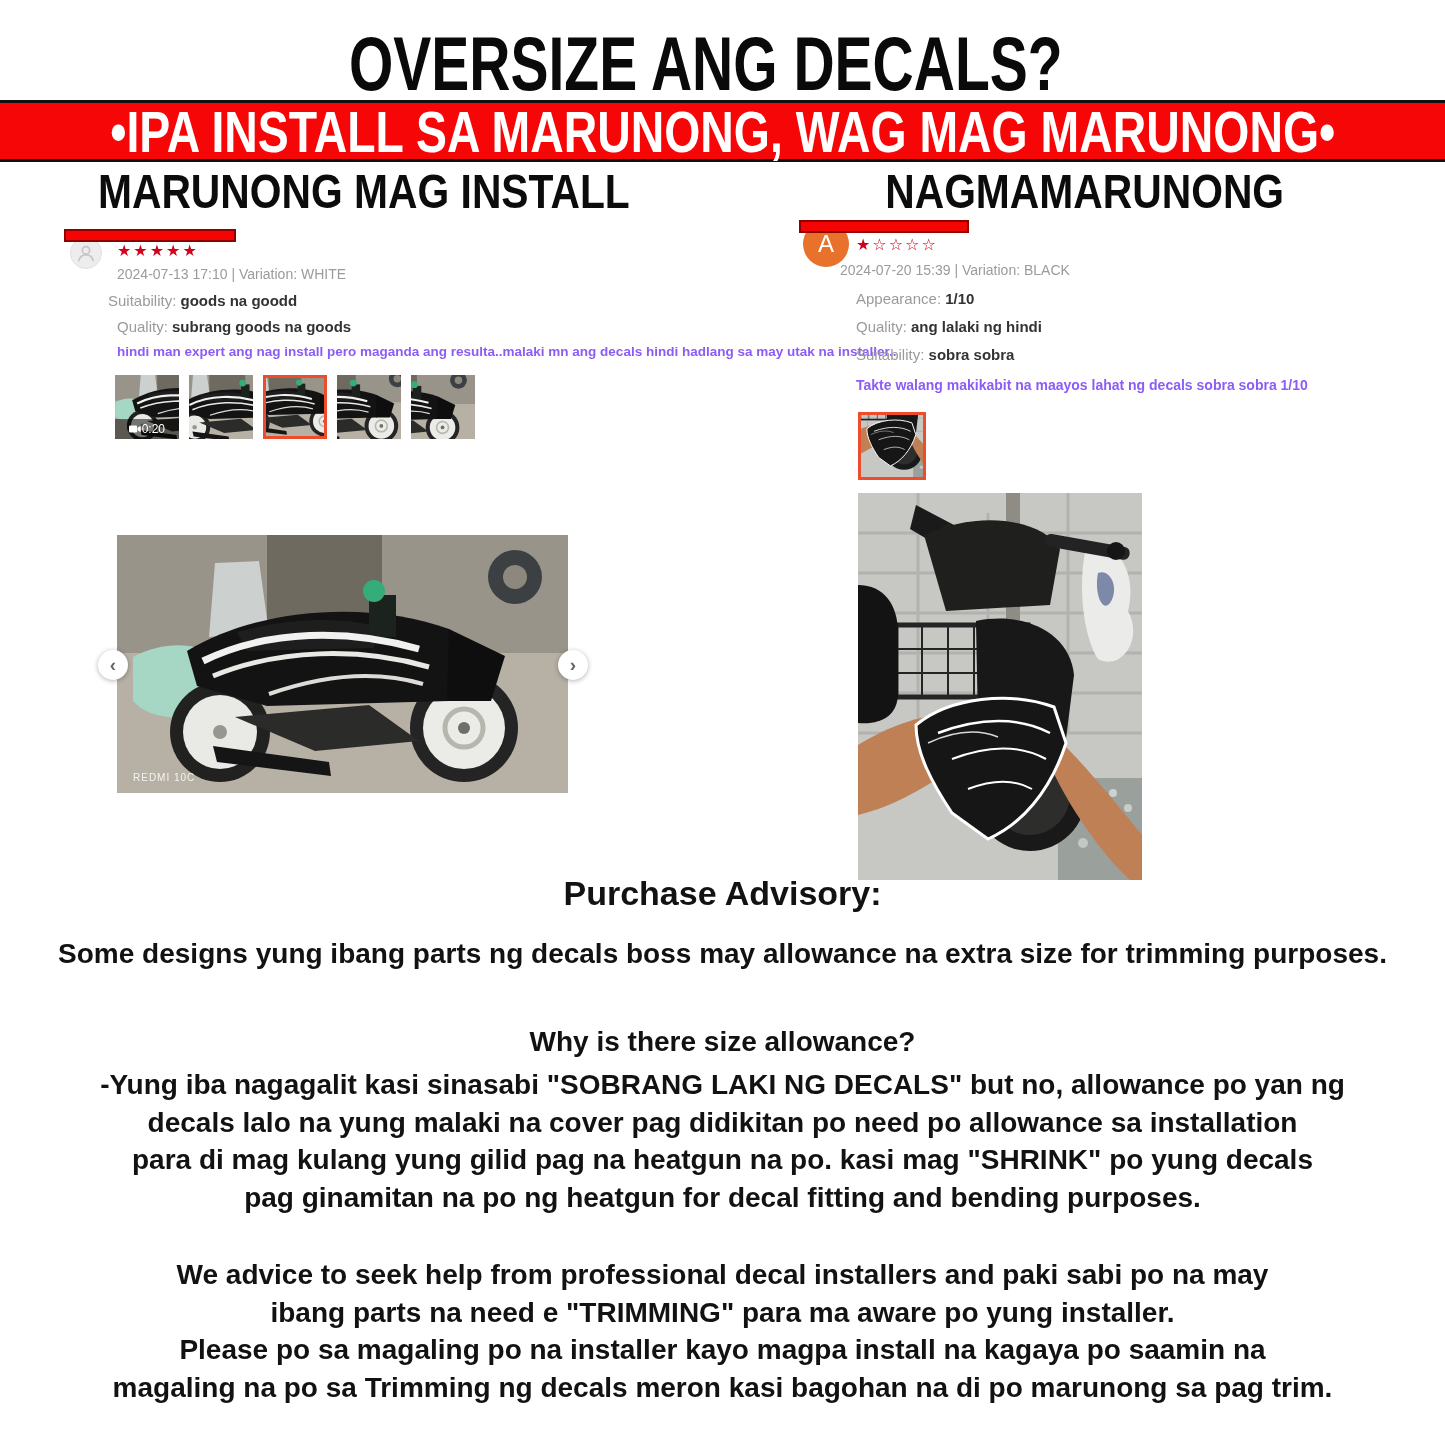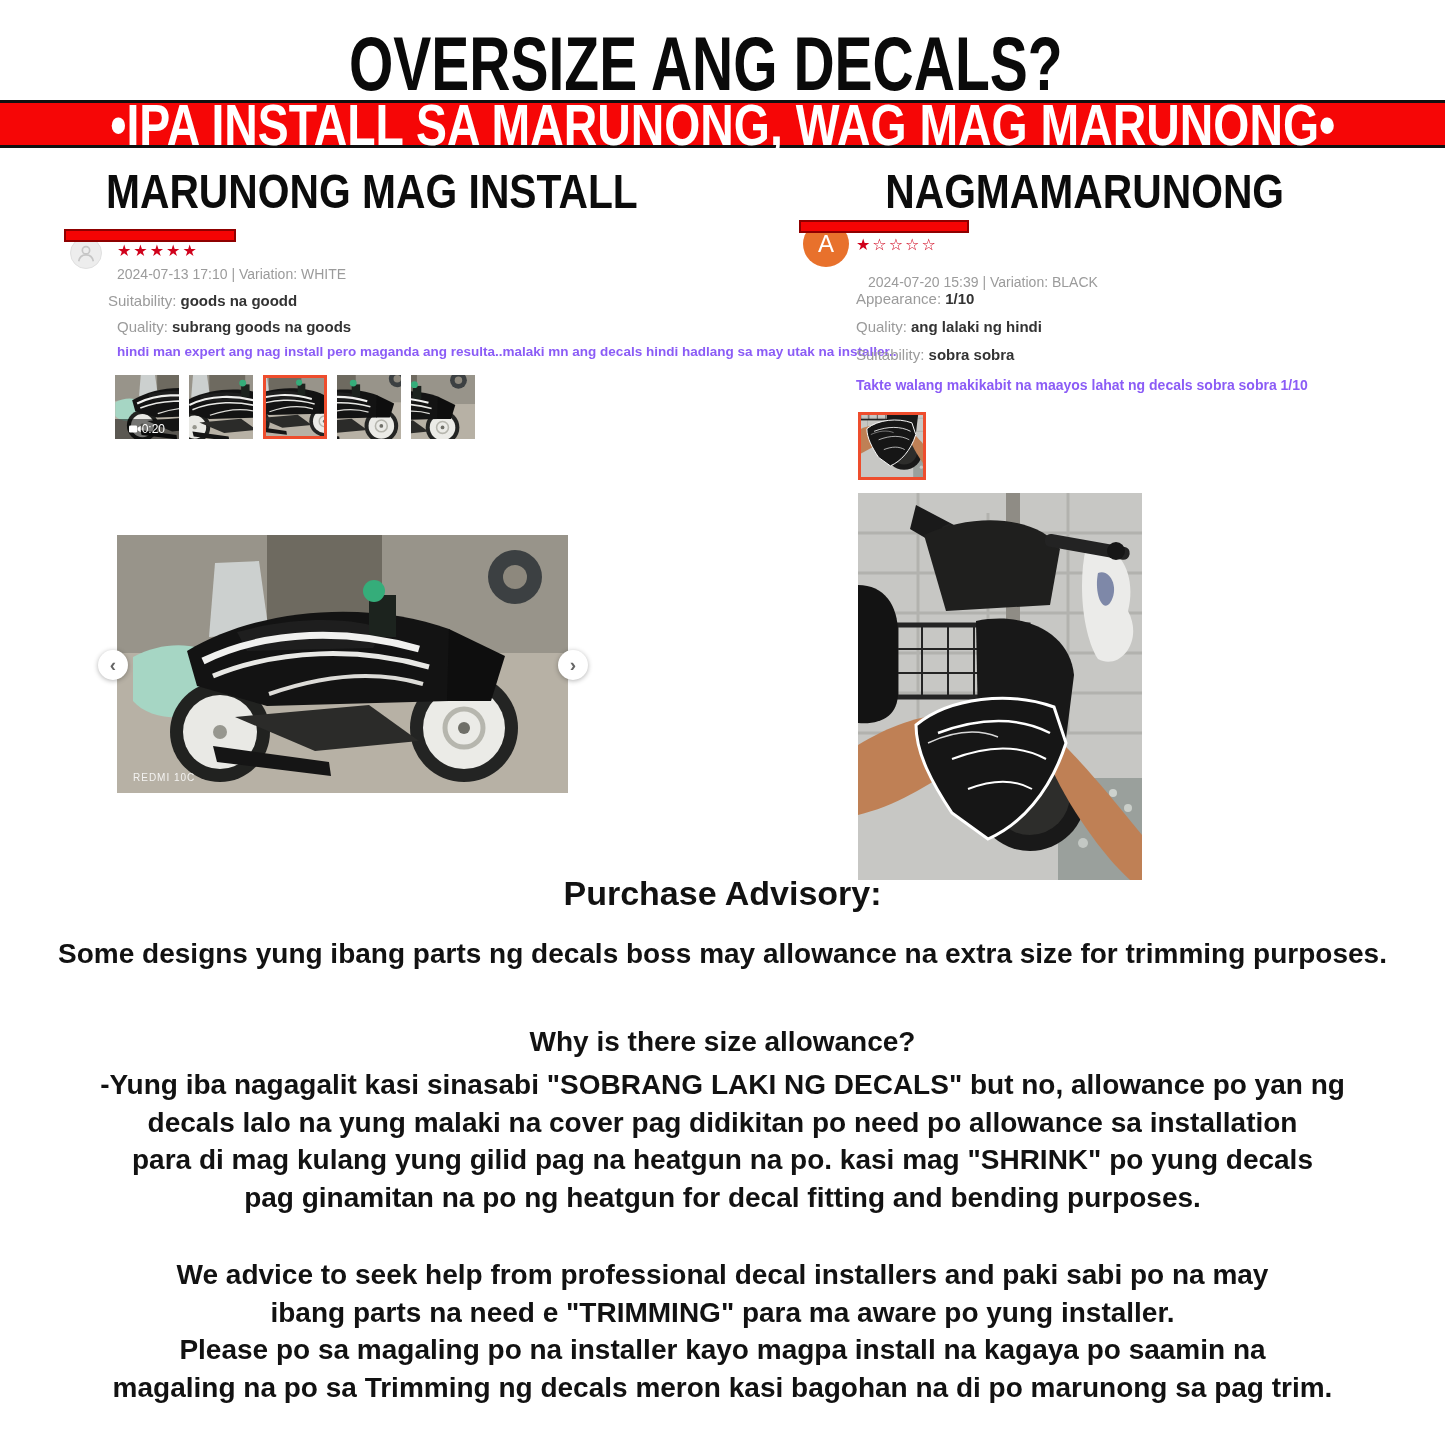--- a/index.html
+++ b/index.html
@@ -2,21 +2,21 @@
 <html><head>
 <meta charset="utf-8">
 <style>
   html,body{margin:0;padding:0;background:#fff;}
   .page{position:relative;width:1445px;height:1445px;background:#fff;overflow:hidden;
         font-family:"Liberation Sans","DejaVu Sans",sans-serif;color:#222;}
   .abs{position:absolute;}
   .condensed{display:inline-block;white-space:nowrap;font-weight:900;transform-origin:50% 50%;}
   .page-title{top:26px;left:0;width:1411px;text-align:center;font-size:76px;line-height:1;color:#0a0a0a;}
   .page-title .condensed{transform:scaleX(0.75);}
-  .banner{top:100px;left:0;width:1445px;height:48px;box-sizing:border-box;background:#f60606;
+  .banner{top:100px;left:0;width:1445px;height:62px;box-sizing:border-box;background:#f60606;
           border-top:3px solid #101010;border-bottom:3px solid #101010;
           display:flex;align-items:center;justify-content:center;}
   .banner .condensed{color:#fff;font-size:58px;transform:scaleX(0.8);}
   .col-header{top:168px;text-align:center;font-size:48px;line-height:1;color:#0c0c0c;}
   .col-header .condensed{transform:scaleX(0.85);}
   .redact{background:#f50404;border:2px solid #8f0000;box-sizing:border-box;z-index:5;}
   .avatar-gray{width:30px;height:30px;border-radius:50%;background:#ededed;border:1px solid #e0e0e0;
                display:flex;align-items:center;justify-content:center;overflow:hidden;}
   .avatar-orange{width:46px;height:46px;border-radius:50%;background:#e8712c;color:#fff;
                display:flex;align-items:center;justify-content:center;font-size:24px;}
@@ -128,21 +128,21 @@
 <div class="page">
 
   <div class="abs page-title">
     <span class="condensed">OVERSIZE ANG DECALS?</span>
   </div>
 
   <div class="abs banner">
     <span class="condensed">•IPA INSTALL SA MARUNONG, WAG MAG MARUNONG•</span>
   </div>
 
-  <div class="abs col-header" style="left:8px;width:728px;">
+  <div class="abs col-header" style="left:0;width:728px;">
     <span class="condensed">MARUNONG MAG INSTALL</span>
   </div>
   <div class="abs col-header" style="left:850px;width:420px;">
     <span class="condensed">NAGMAMARUNONG</span>
   </div>
 
   <div class="abs avatar-gray" style="left:70px;top:237px;">
     <svg viewBox="0 0 24 24" width="22" height="22">
       <circle cx="12" cy="9" r="4" fill="none" stroke="#c6c6c6" stroke-width="1.8"></circle>
       <path d="M4 21 C5 15.5 9 14 12 14 C15 14 19 15.5 20 21" fill="none" stroke="#c6c6c6" stroke-width="1.8"></path>
@@ -207,21 +207,21 @@
   </div>
   <div class="abs nav-btn" style="left:558px;top:650px;">
     <span>›</span>
   </div>
 
   <div class="abs avatar-orange" style="left:803px;top:221px;">
     <span>A</span>
   </div>
   <div class="abs redact" style="left:799px;top:220px;width:170px;height:13px;"></div>
   <div class="abs stars" style="left:856px;top:237px;">★☆☆☆☆</div>
-  <div class="abs meta" style="left:868px;top:262px;margin-top:12px;">2024-07-20 15:39 | Variation: BLACK</div>
+  <div class="abs meta" style="left:840px;top:262px;">2024-07-20 15:39 | Variation: BLACK</div>
   <div class="abs field" style="left:856px;top:290px;">
     <span class="lbl">Appearance:</span>
     <span class="val">1/10</span>
   </div>
   <div class="abs field" style="left:856px;top:318px;">
     <span class="lbl">Quality:</span>
     <span class="val">ang lalaki ng hindi</span>
   </div>
   <div class="abs field" style="left:856px;top:346px;">
     <span class="lbl">Suitability:</span>

